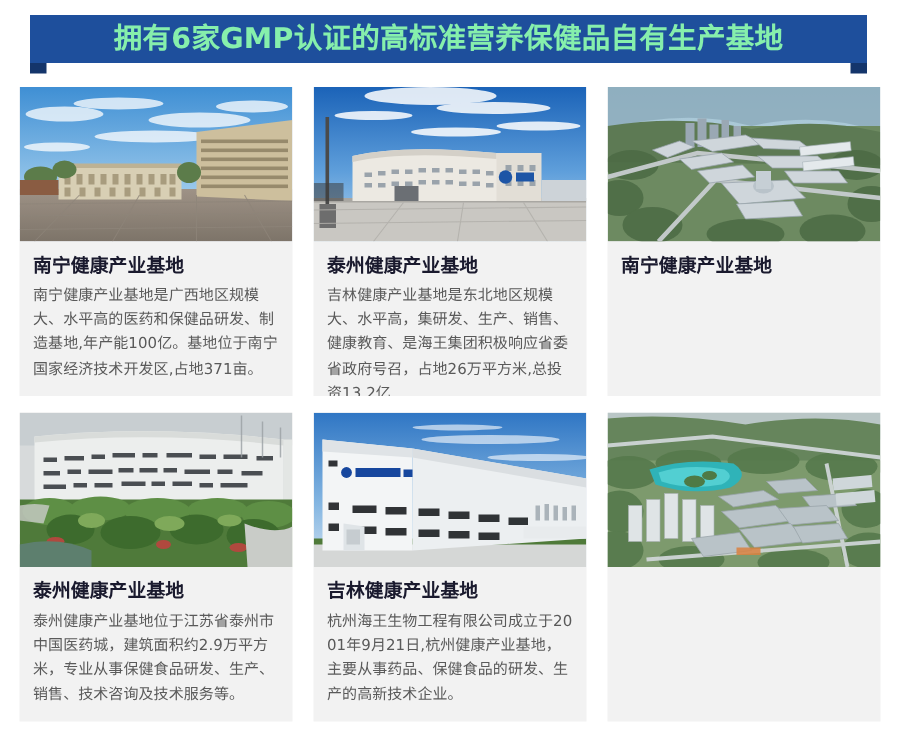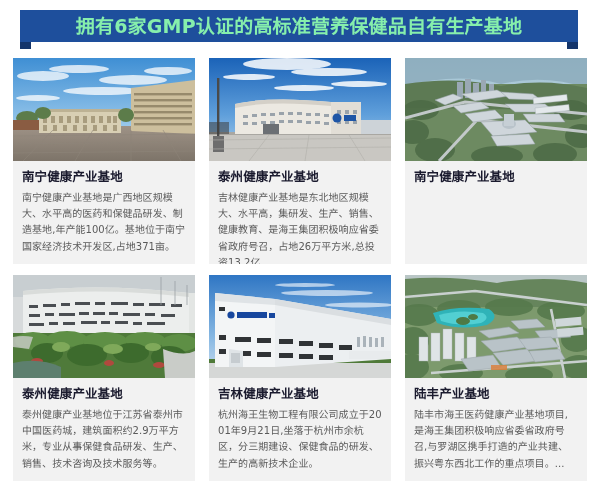--- a/index.html
+++ b/index.html
@@ -455,21 +455,21 @@
         </g>
         <polygon points="20,74 34,76 34,92 20,92" fill="#dfe4e7"></polygon>
         <rect x="22" y="78" width="9" height="10" fill="#c6ccd0"></rect>
         <g fill="#e8ebed">
           <rect x="140" y="76" width="42" height="8"></rect>
         </g>
       </svg>
     </div>
     <div class="card-body">
       <h3 class="card-title">吉林健康产业基地</h3>
-      <p class="card-desc">杭州海王生物工程有限公司成立于2001年9月21日,坐落于杭州市余杭区，分三期建设、保健食品的研发、生产的高新技术企业。</p>
+      <p class="card-desc">杭州海王生物工程有限公司成立于2001年9月21日,杭州健康产业基地，主要从事药品、保健食品的研发、生产的高新技术企业。</p>
     </div>
   </div>
 
   <div class="card">
     <div class="card-photo">
       <svg width="182" height="103" viewBox="0 0 182 103" xmlns="http://www.w3.org/2000/svg">
         <rect width="182" height="103" fill="#c9d3d2"></rect>
         <rect x="0" y="0" width="182" height="18" fill="#b9c6c6"></rect>
         <path d="M0 4 Q44 0 92 8 Q140 0 182 8 L182 40 L0 36 Z" fill="#66855c"></path>
         <rect x="0" y="32" width="182" height="71" fill="#7d9a6d"></rect>
@@ -515,19 +515,15 @@
         </g>
         <g fill="#cfd7da">
           <rect x="150" y="44" width="26" height="8" transform="rotate(-5 150 44)"></rect>
           <rect x="152" y="54" width="26" height="8" transform="rotate(-5 152 54)"></rect>
         </g>
         <g fill="#d9813f" opacity="0.85">
           <rect x="86" y="90" width="16" height="5"></rect>
         </g>
       </svg>
     </div>
-    <div class="card-body">
-      <h3 class="card-title">陆丰产业基地</h3>
-      <p class="card-desc">陆丰市海王医药健康产业基地项目,是海王集团积极响应省委省政府号召,与罗湖区携手打造的产业共建、振兴粤东西北工作的重点项目。...</p>
-    </div>
   </div>
 
 </div>
 
 </body></html>

